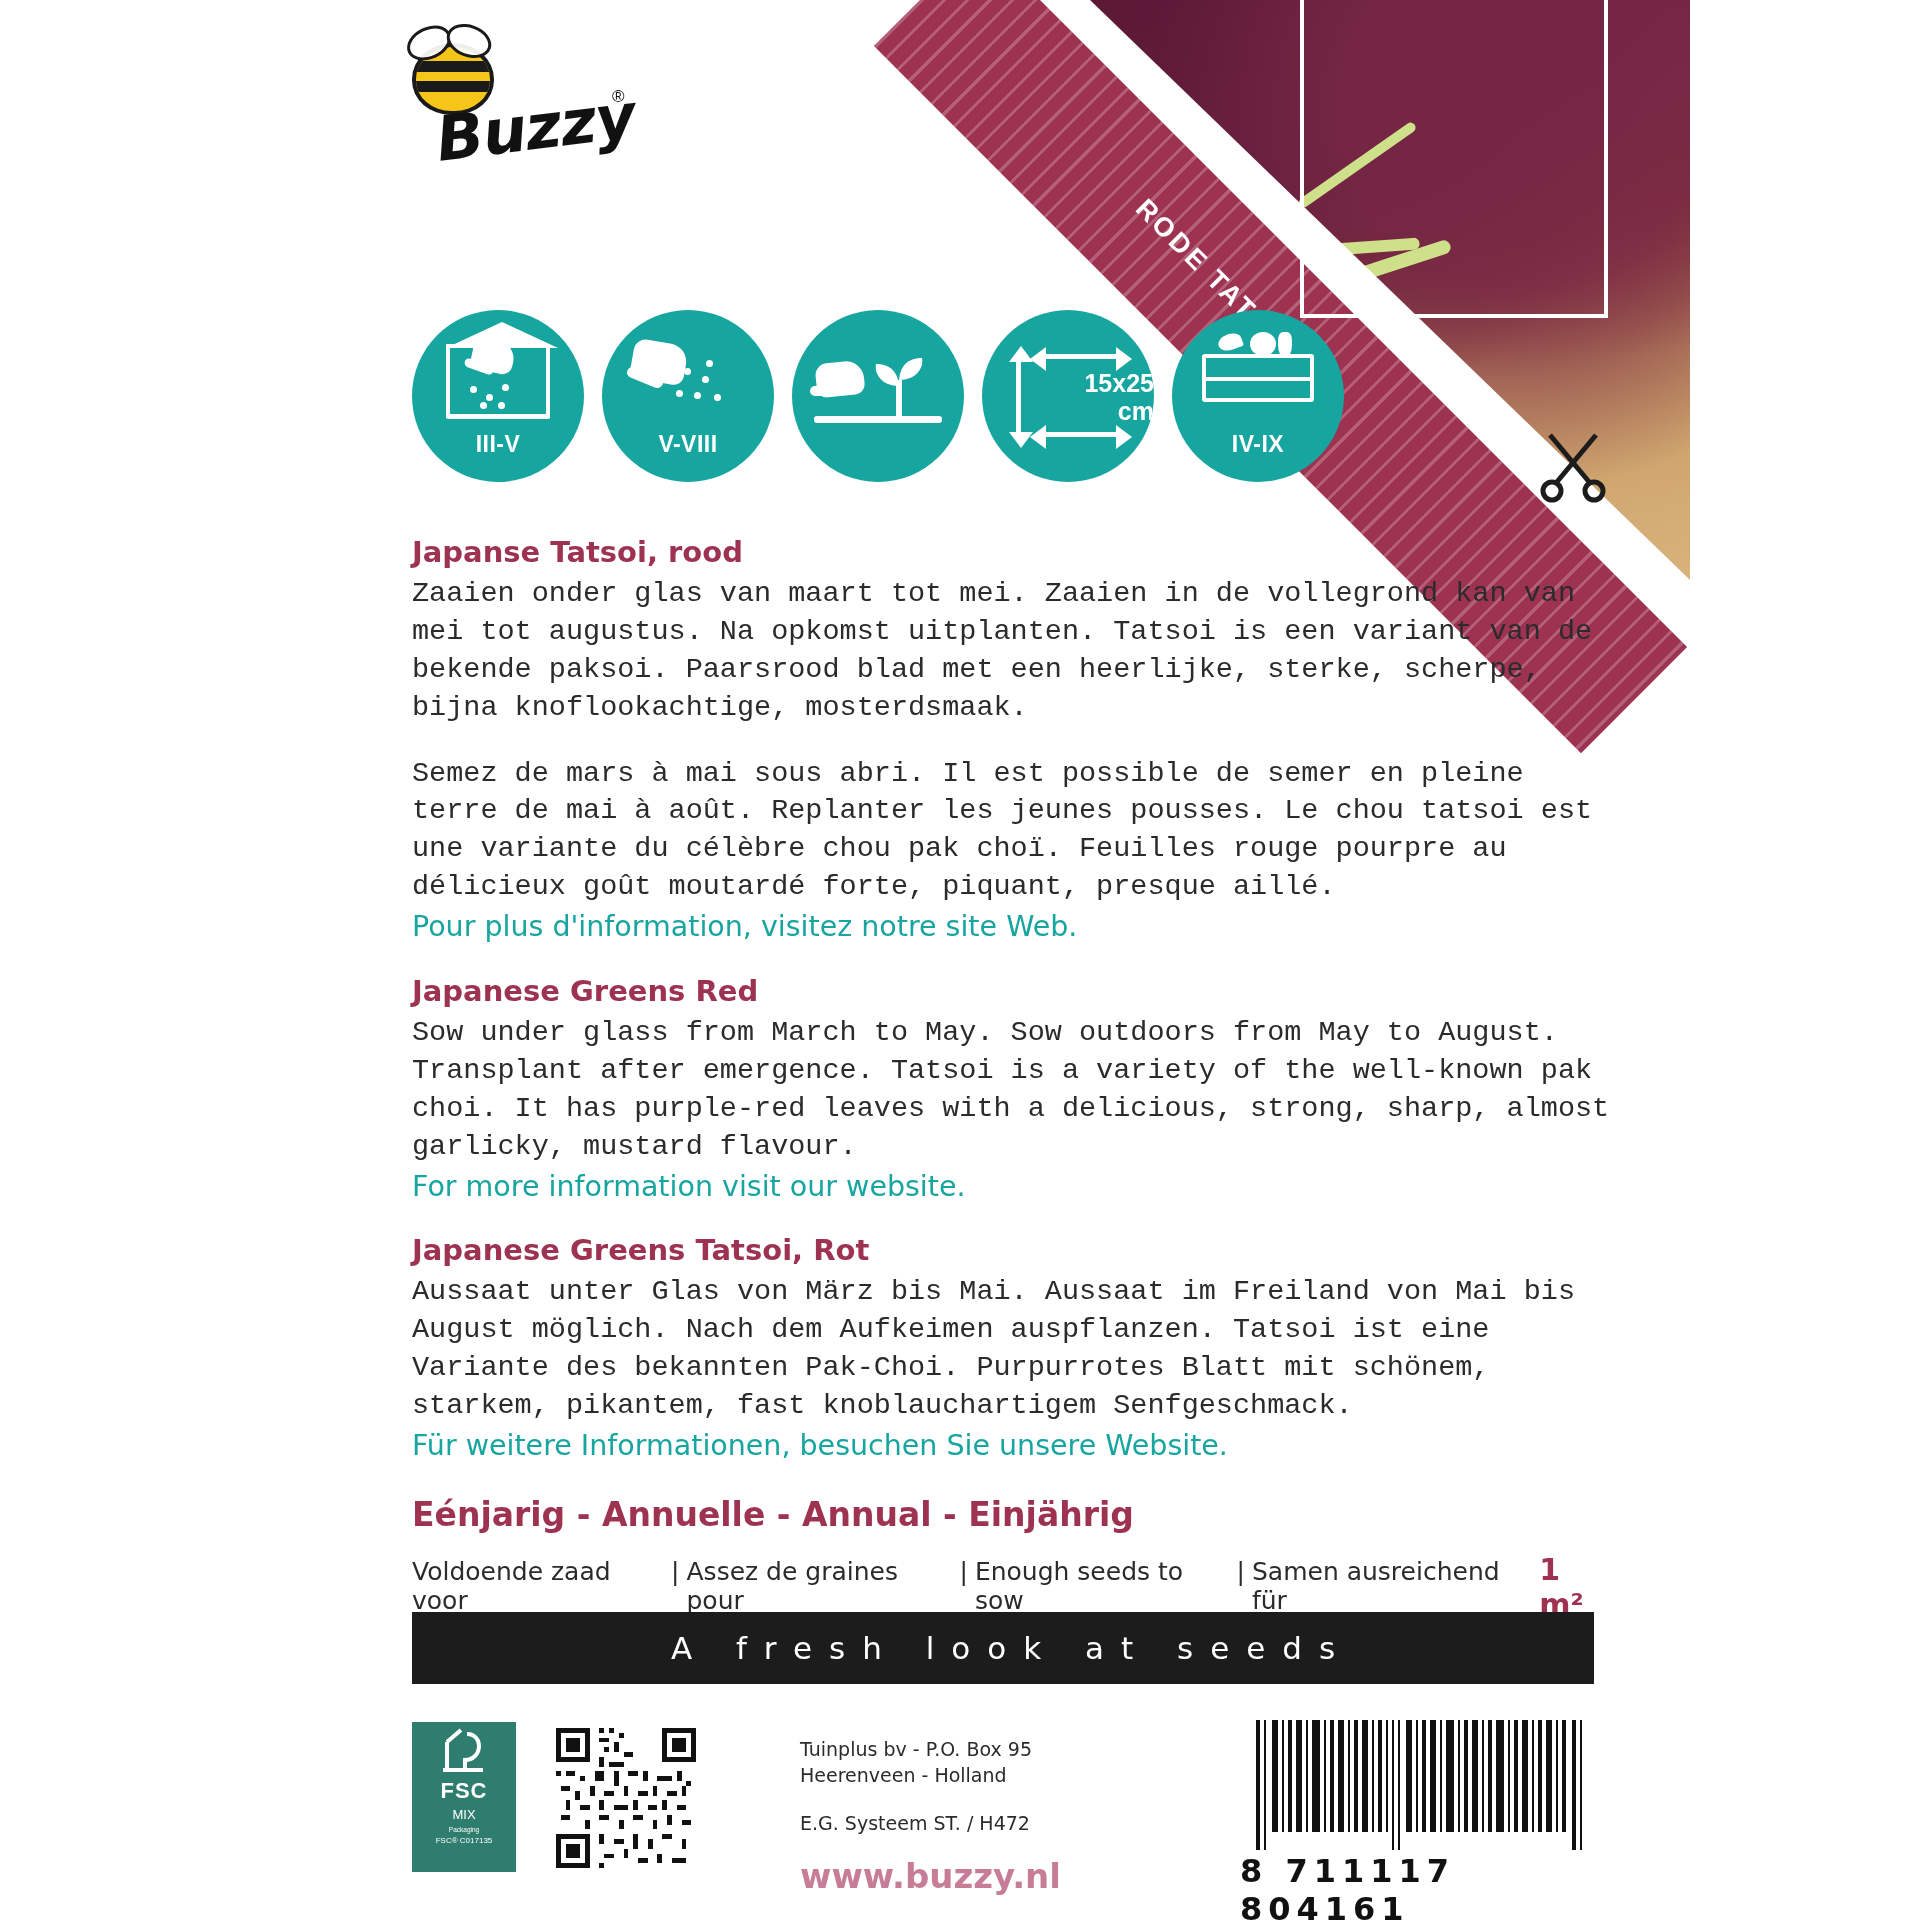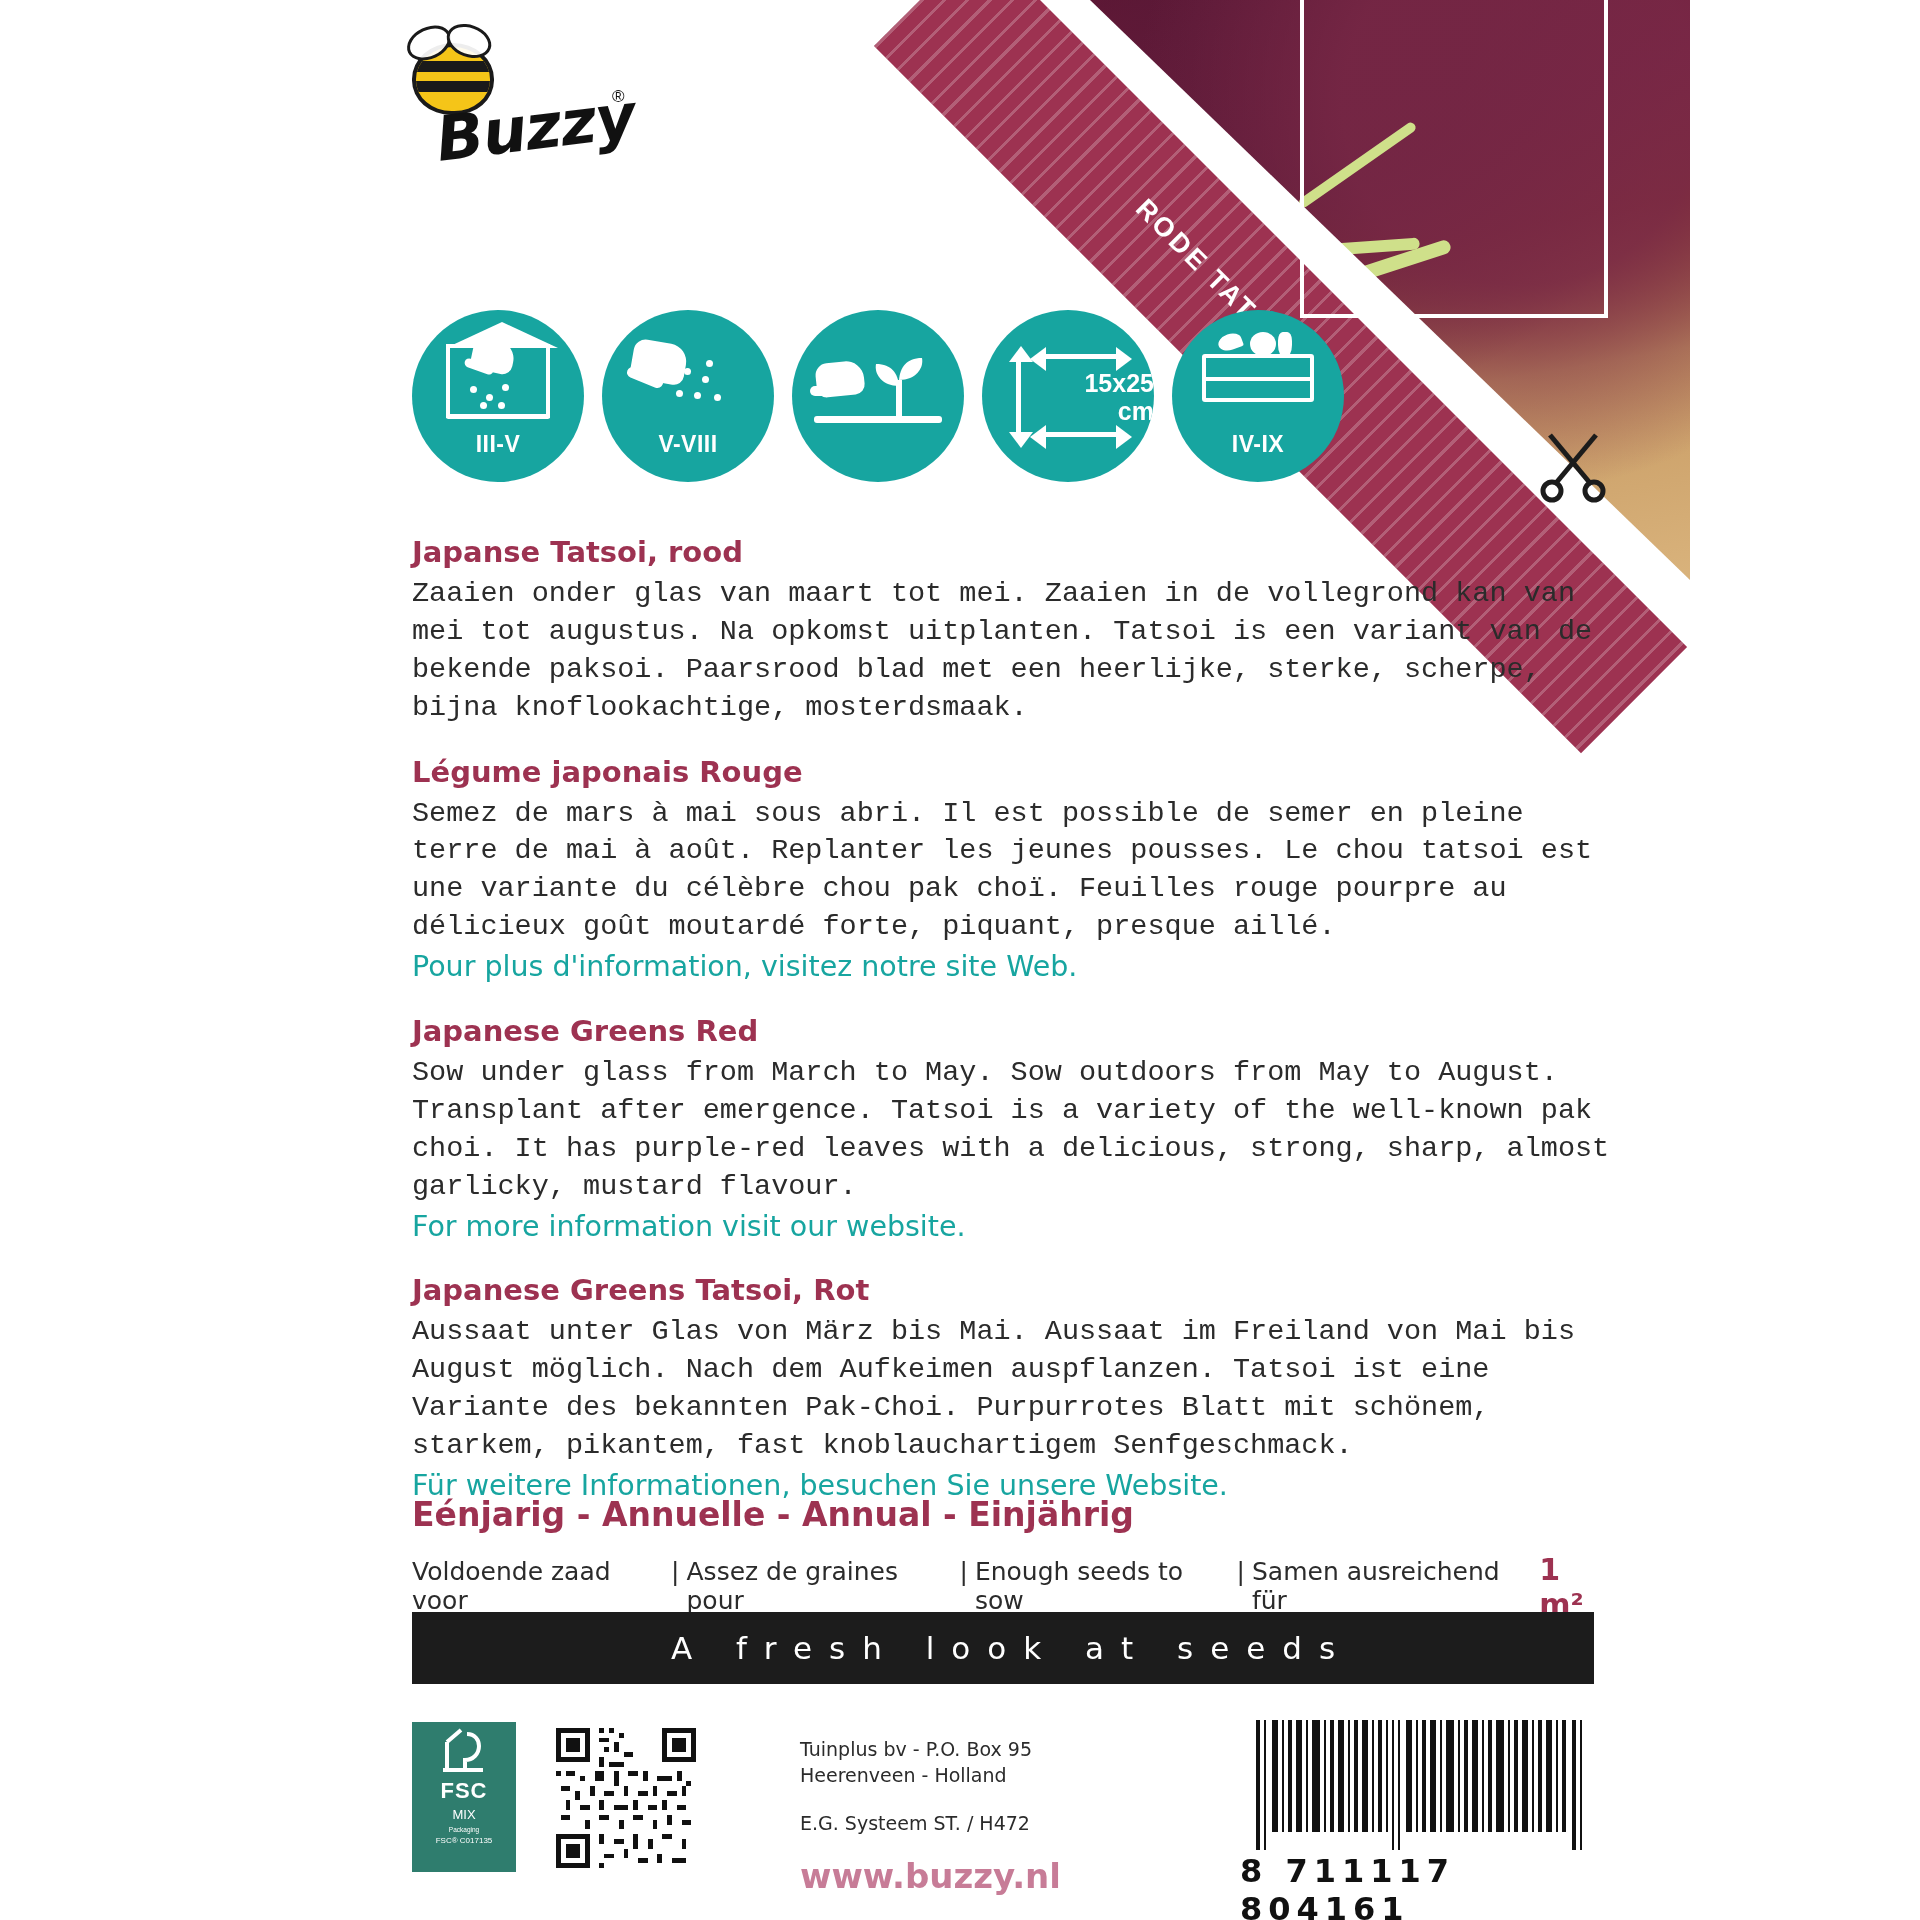--- a/index.html
+++ b/index.html
@@ -513,21 +513,20 @@
   </div>
 
   <div class="text-area">
 
     <div class="block">
       <div class="block-title">Japanse Tatsoi, rood</div>
       <div class="block-body">Zaaien onder glas van maart tot mei. Zaaien in de vollegrond kan van mei tot augustus. Na opkomst uitplanten. Tatsoi is een variant van de bekende paksoi. Paarsrood blad met een heerlijke, sterke, scherpe, bijna knoflookachtige, mosterdsmaak.</div>
     </div>
 
     <div class="block">
-      <div class="block-title">Légume japonais Rouge</div>
       <div class="block-body">Semez de mars à mai sous abri. Il est possible de semer en pleine terre de mai à août. Replanter les jeunes pousses. Le chou tatsoi est une variante du célèbre chou pak choï. Feuilles rouge pourpre au délicieux goût moutardé forte, piquant, presque aillé.</div>
       <div class="block-link"> Pour plus d'information, visitez notre site Web.</div>
     </div>
 
     <div class="block">
       <div class="block-title">Japanese Greens Red</div>
       <div class="block-body">Sow under glass from March to May. Sow outdoors from May to August. Transplant after emergence. Tatsoi is a variety of the well-known pak choi. It has purple-red leaves with a delicious, strong, sharp, almost garlicky, mustard flavour.</div>
       <div class="block-link">For more information visit our website.</div>
     </div>
 

